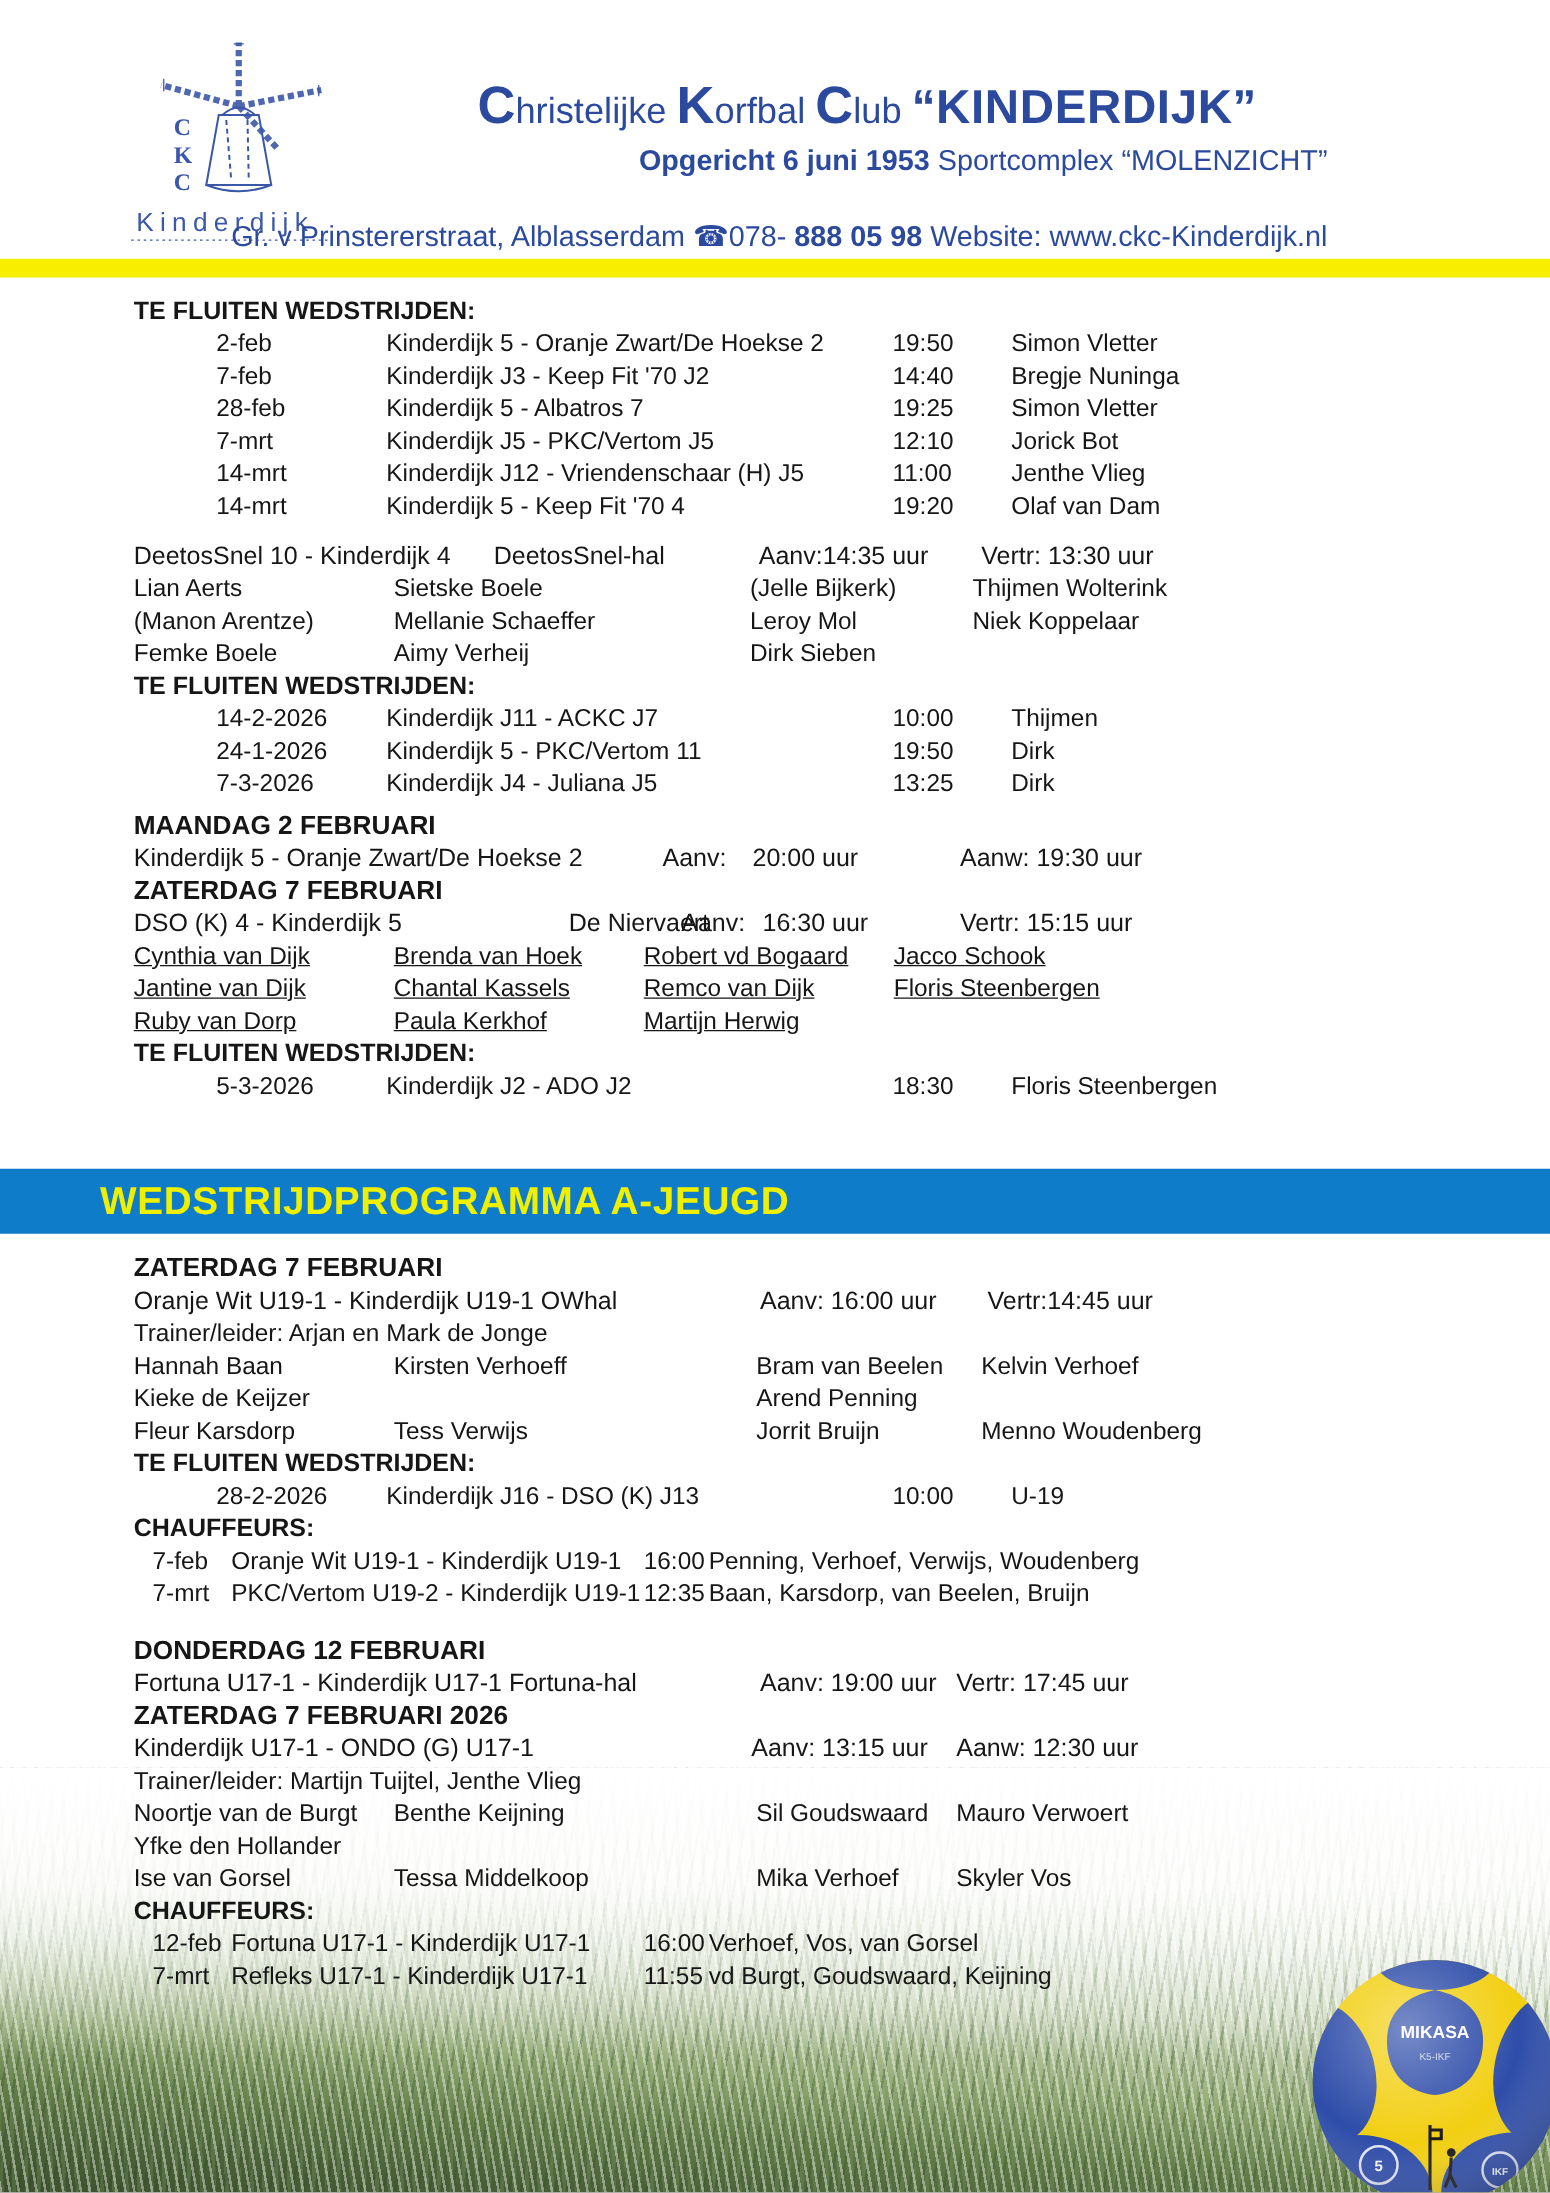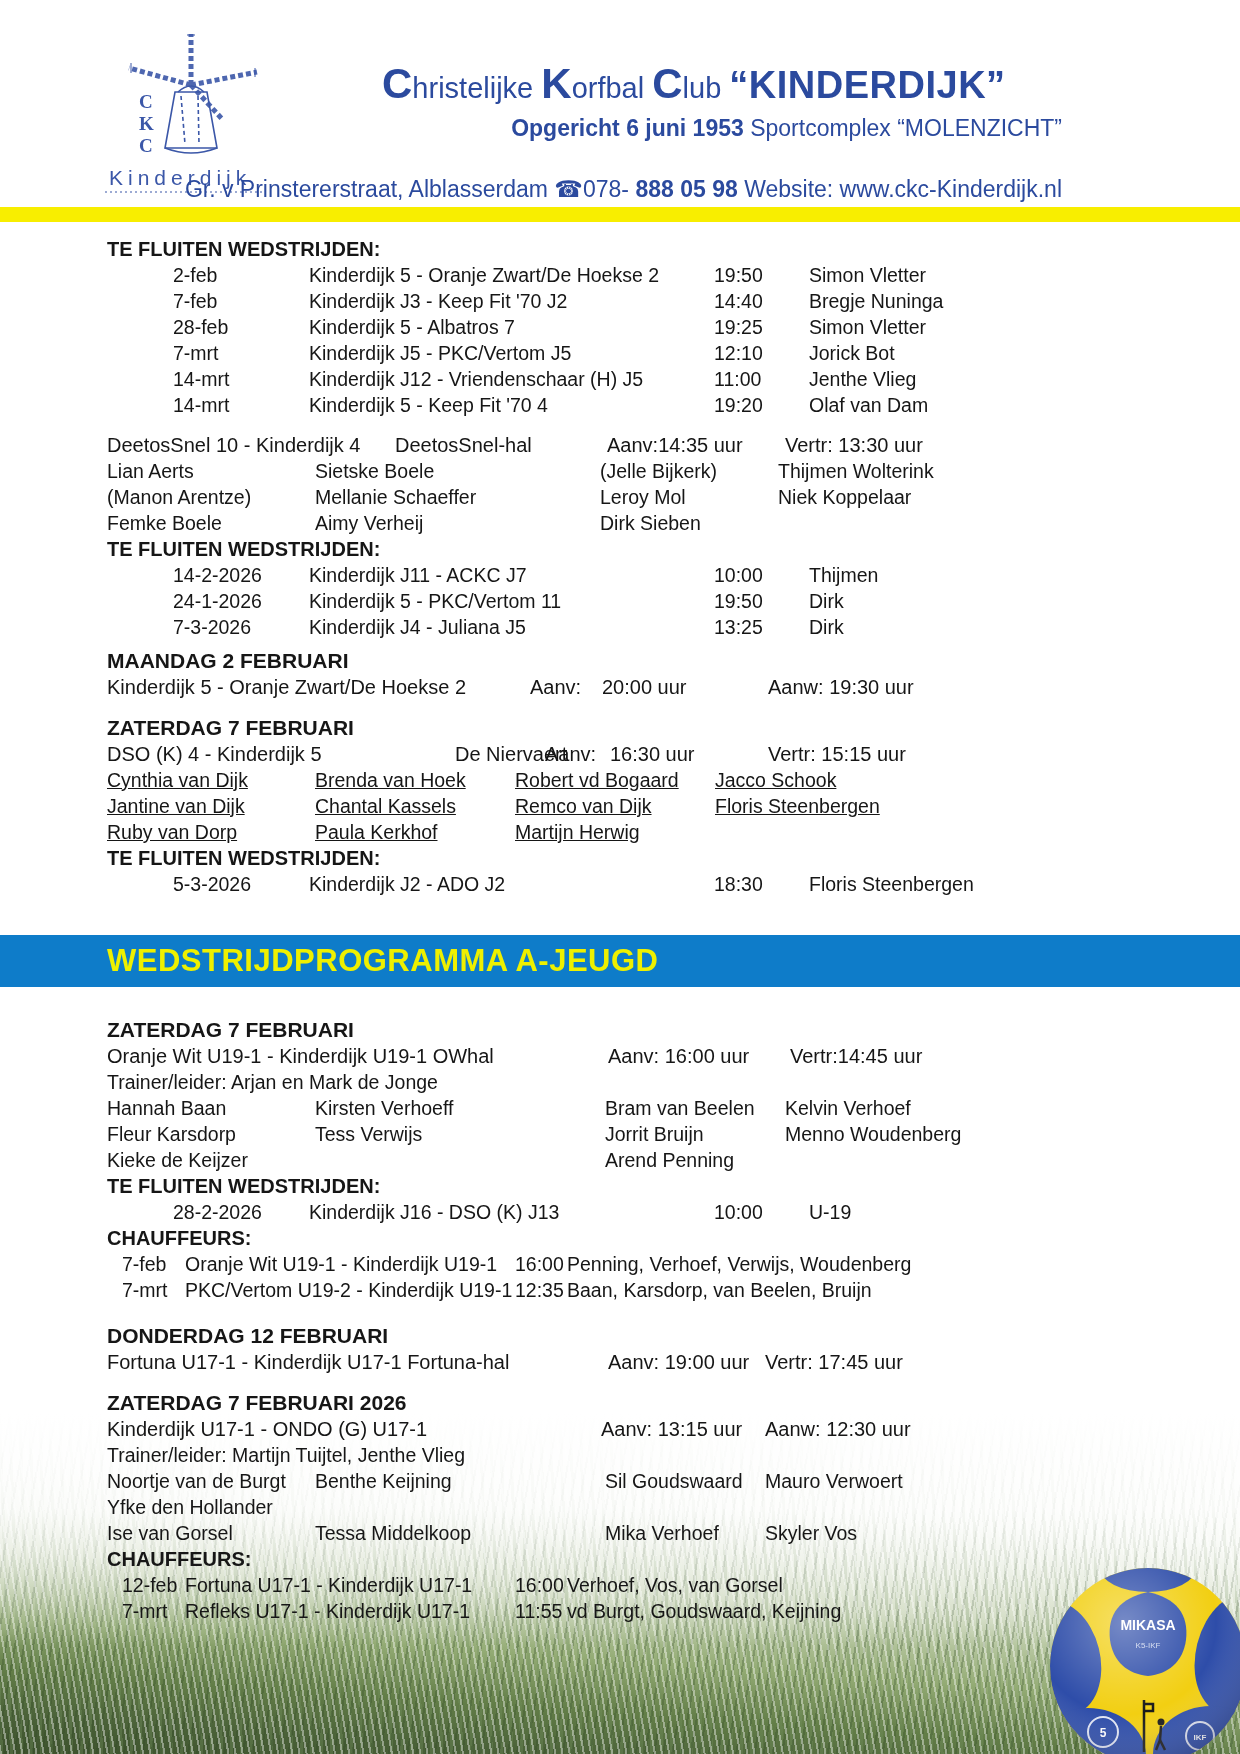--- a/index.html
+++ b/index.html
@@ -27,21 +27,21 @@
   .sub2 { top:144px; font-size:23px;margin-top:32px; }
   .b { font-weight:bold; }
   .yellow-bar { position:absolute; left:0; top:207px; width:1240px; height:15px; background:#f8ee00; z-index:2; }
 
   
   .content-top    { position:absolute; left:107px; top:236px;  width:1035px; z-index:2; }
   .content-bottom { position:absolute; left:107px; top:1002px; width:1035px; z-index:2; }
   .content-top, .content-bottom { font-size:19.5px; line-height:26px; }
 
   h3.sec { margin:0; font-size:20px; font-weight:bold; line-height:26px; }
-  .day-head { font-weight:bold; font-size:21px; line-height:26px;margin-top:15px; }
+  .day-head { font-weight:bold; font-size:21px; line-height:26px; }
 
   .mrow { display:grid; grid-template-columns:104px 373px 63px 1fr; padding-left:66px; white-space:nowrap;gap:32px; }
   .crow { display:grid; grid-template-columns:63px 330px 52px 1fr;  padding-left:15px; white-space:nowrap; }
 
   .bold-line { position:relative; height:26px; font-weight:normal; font-size:20px; white-space:nowrap; }
   .bold-line > span { position:absolute; top:0; }
 
   .pgrid { display:grid; white-space:nowrap; }
   .pg-deetos { grid-template-columns:208px 285px 178px 1fr; }
   .pg-dso    { grid-template-columns:208px 200px 200px 1fr;text-decoration:underline; }
@@ -51,21 +51,21 @@
   .mt14 { margin-top:14px; }
   .mt8  { margin-top:8px; }
   .mt42 { margin-top:20px; }
 
   
   .banner {
     position:absolute; left:0; top:935px; width:1240px; height:52px;
     background:#0e7cc9; z-index:2;
   }
   .banner span {
-    display:block; padding-left:107px; line-height:52px;
+    display:block; padding-left:80px; line-height:52px;
     font-size:31px; font-weight:bold; color:#eef000; letter-spacing:0.5px;
     white-space:nowrap;
   }
 
   
   .grass {
     position:absolute; left:0; bottom:0; width:1240px; height:340px; z-index:0;
     background:
       linear-gradient(to bottom, #ffffff 0%, rgba(255,255,255,0.88) 28%, rgba(255,255,255,0.45) 48%, rgba(255,255,255,0) 68%),
       repeating-linear-gradient(80deg,  rgba(255,255,255,0.40) 0 2px, rgba(255,255,255,0) 2px 7px),
@@ -309,30 +309,30 @@
       <span style="left:683px">Vertr:14:45 uur</span>
     </div>
     <div>Trainer/leider: Arjan en Mark de Jonge</div>
     <div class="pgrid pg-ow">
       <span>Hannah Baan</span>
         <span>Kirsten Verhoeff</span>
         <span>Bram van Beelen</span>
         <span>Kelvin Verhoef</span>
     </div>
     <div class="pgrid pg-ow">
+      <span>Kieke de Keijzer</span>
+        <span></span>
+        <span>Arend Penning</span>
+        <span></span>
+    </div>
+    <div class="pgrid pg-ow">
       <span>Fleur Karsdorp</span>
         <span>Tess Verwijs</span>
         <span>Jorrit Bruijn</span>
         <span>Menno Woudenberg</span>
-    </div>
-    <div class="pgrid pg-ow">
-      <span>Kieke de Keijzer</span>
-        <span></span>
-        <span>Arend Penning</span>
-        <span></span>
     </div>
     <h3 class="sec">TE FLUITEN WEDSTRIJDEN:</h3>
     <div class="mrow">
       <span>28-2-2026</span>
         <span>Kinderdijk J16 - DSO (K) J13</span>
         <span>10:00</span>
         <span>U-19</span>
     </div>
     <h3 class="sec">CHAUFFEURS:</h3>
     <div class="crow">

